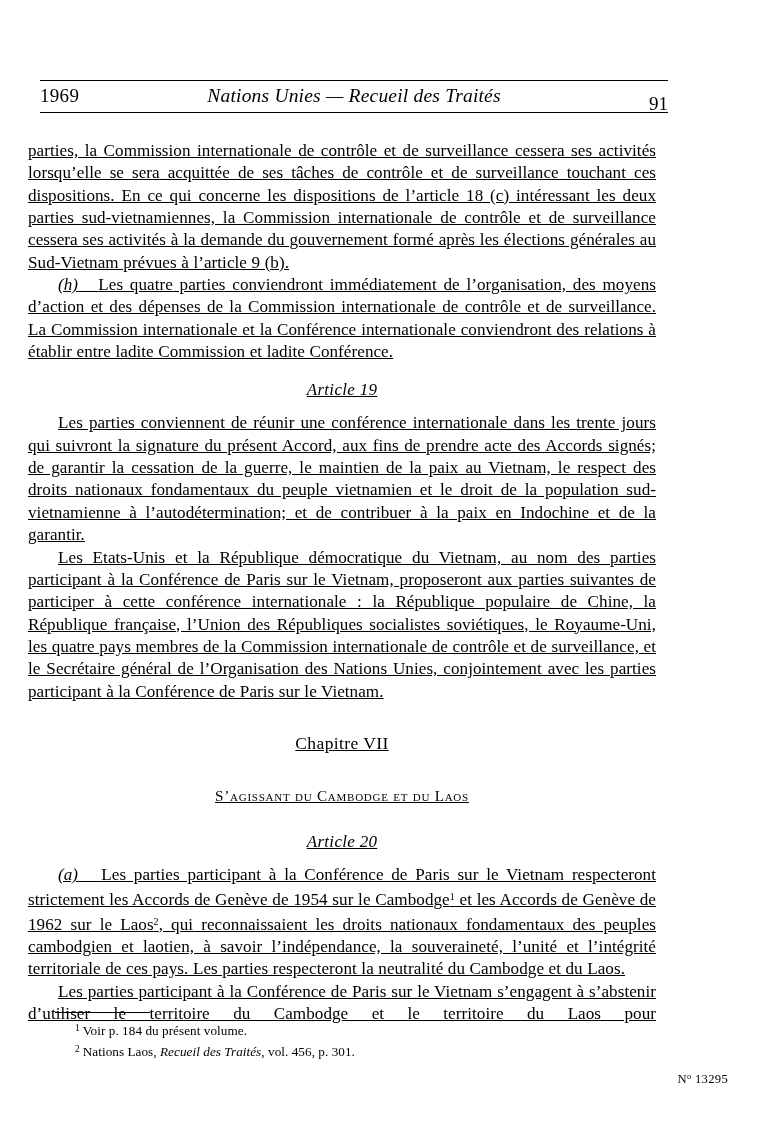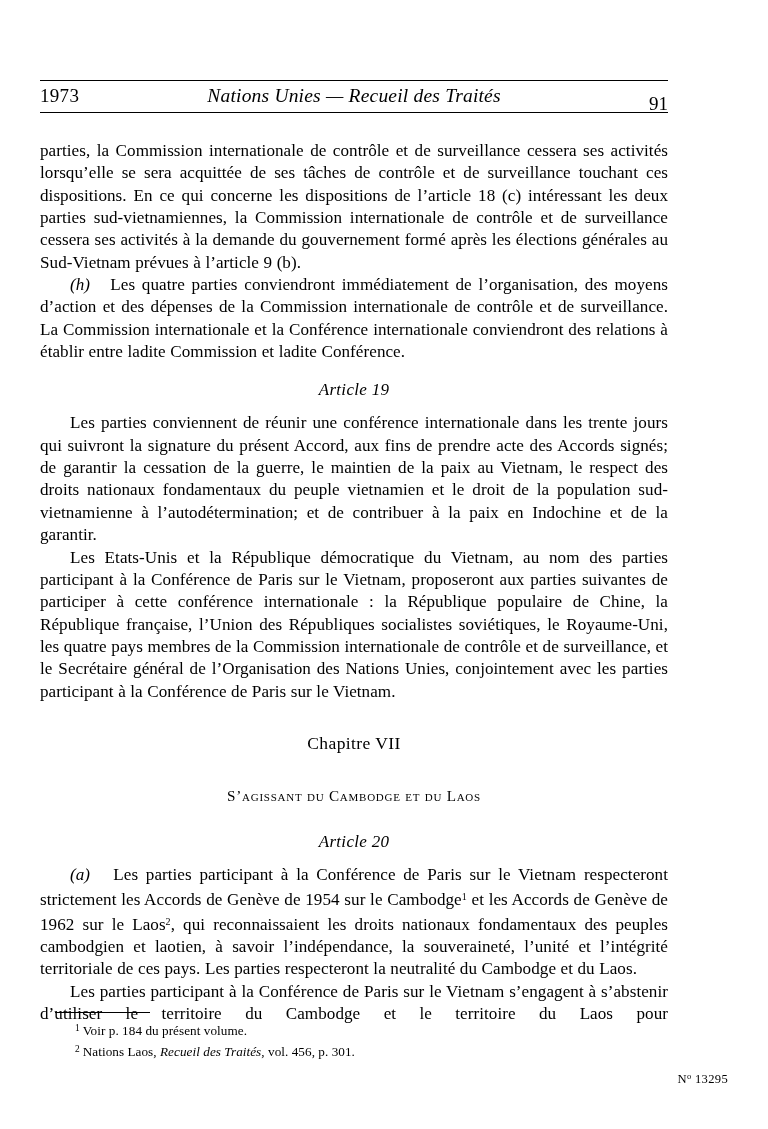--- a/index.html
+++ b/index.html
@@ -61,23 +61,24 @@
   .runhead .folio {
     position: absolute;
     right: 0;
     top: 8px;
     font-size: 19px;
   }
 
   
   .column {
     position: absolute;
-    left: 40px;
+    left: 28px;
     top: 140px;
     width: 628px;
+    text-decoration: underline;
   }
 
   p.body {
     margin: 0;
     font-size: 17.1px;
     line-height: 22.35px;
     text-align: justify;
     text-justify: inter-word;
     -webkit-hyphens: none;
     hyphens: none;
@@ -165,21 +166,21 @@
   i { font-style: italic; text-align: right; }
 </style>
 </head>
 <body>
 
 <div class="page">
 
   <div class="runhead">
     <div class="rule top"></div>
     <div class="bar">
-      <span class="year">1973</span>
+      <span class="year">1969</span>
       <div class="title">Nations Unies — Recueil des Traités</div>
       <span class="folio">91</span>
     </div>
     <div class="rule bottom"></div>
   </div>
 
   <div class="column">
 
     <p class="body noindent"><span>parties, la Commission internationale de contrôle et de surveillance cessera ses activités lorsqu’elle se sera acquittée de ses tâches de contrôle et de surveillance touchant ces dispositions. En ce qui concerne les dispositions de l’article 18 (c) intéressant les deux parties sud-vietnamiennes, la Commission internationale de contrôle et de surveillance cessera ses activités à la demande du gouvernement formé après les élections générales au Sud-Vietnam prévues à l’article 9 (b).</span></p>
 

